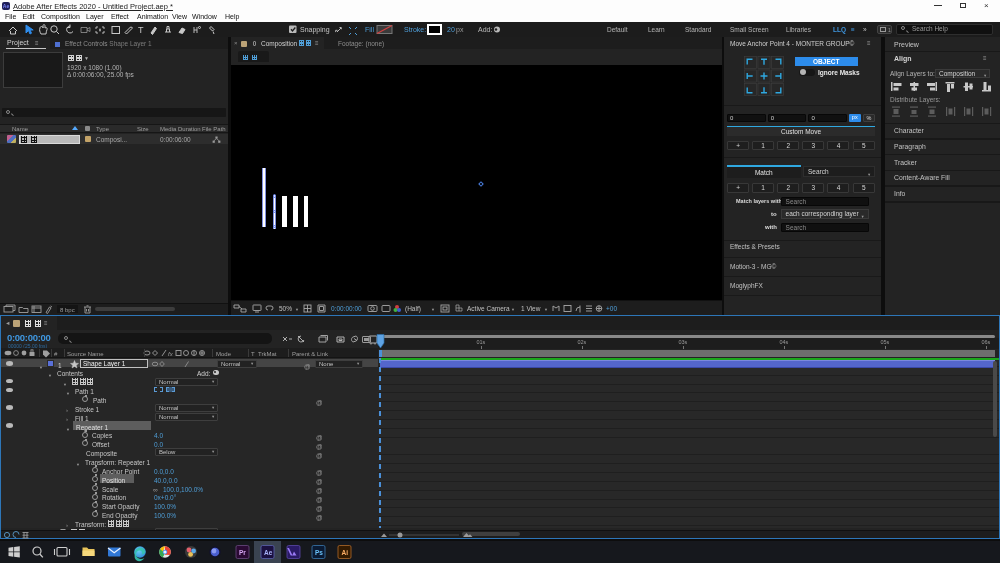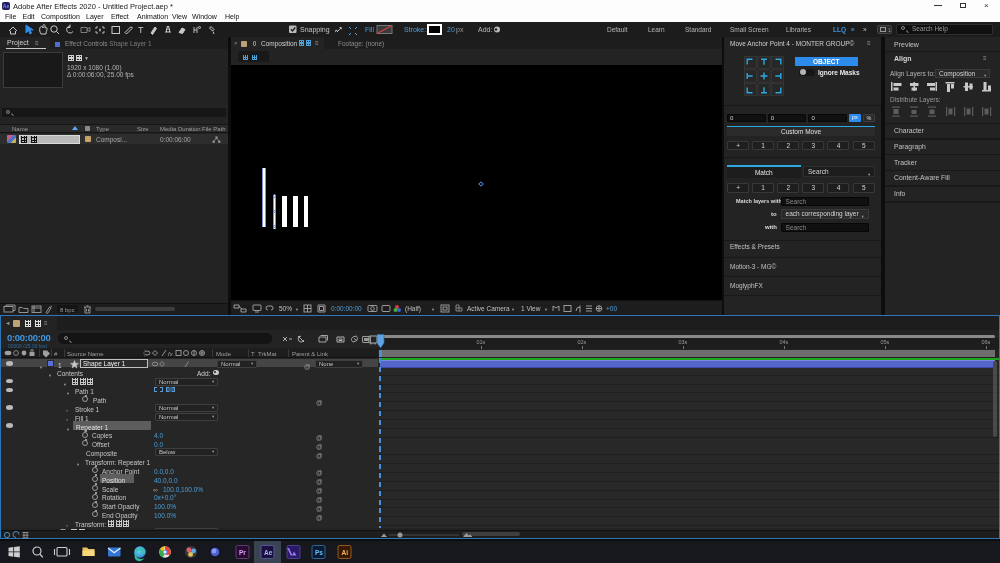--- a/index.html
+++ b/index.html
@@ -23,21 +23,21 @@
 .tlrow .abs{top:0;}
 .btn{position:absolute;background:#1e1e1e;border:1px solid #383838;border-radius:1px;color:#d8d8d8;text-align:center;}
 .inp{position:absolute;background:#101010;border:1px solid #070707;border-radius:1px;color:#cfcfcf;}
 .hdr-lbl{color:#9f9f9f;font-size:6px;}
 </style></head>
 <body>
 <div id="stage">
 
 <div class="abs" style="left:0;top:0;width:1000px;height:22px;background:#fdfdfd;"></div>
 <div class="abs" style="left:2px;top:1.5px;width:8px;height:8px;background:#20205a;border-radius:2px;color:#7a86f8;font-size:5px;font-weight:bold;text-align:center;line-height:8px;">Ae</div>
-<div class="abs" style="left:13px;top:1.5px;font-size:7.5px;color:#222;">Adobe After Effects 2020 - Untitled Project.aep *</div>
+<div class="abs" style="left:13px;top:1.5px;font-size:7.5px;color:#222;text-decoration:underline;">Adobe After Effects 2020 - Untitled Project.aep *</div>
 <div class="abs" style="left:934px;top:5px;width:8px;height:1.2px;background:#333;"></div>
 <div class="abs" style="left:960px;top:2.5px;width:5.5px;height:5.5px;border:1px solid #333;"></div>
 <div class="abs" style="left:984px;top:0.5px;font-size:8px;color:#333;">×</div>
 
 <div class="abs" style="left:0;top:11px;width:1000px;height:11px;background:#fdfdfd;font-size:7px;color:#111;">
 <span class="abs" style="left:5px;top:1.5px;">File</span>
 <span class="abs" style="left:22.5px;top:1.5px;">Edit</span>
 <span class="abs" style="left:41px;top:1.5px;">Composition</span>
 <span class="abs" style="left:86px;top:1.5px;">Layer</span>
 <span class="abs" style="left:111px;top:1.5px;">Effect</span>

